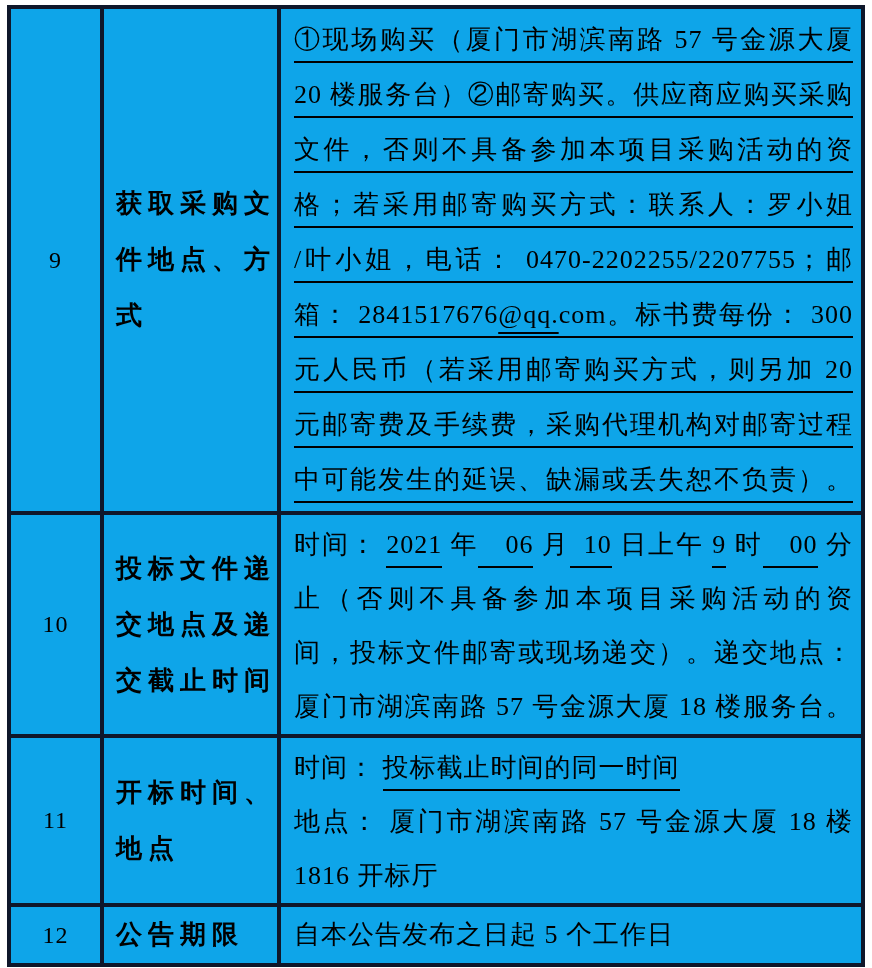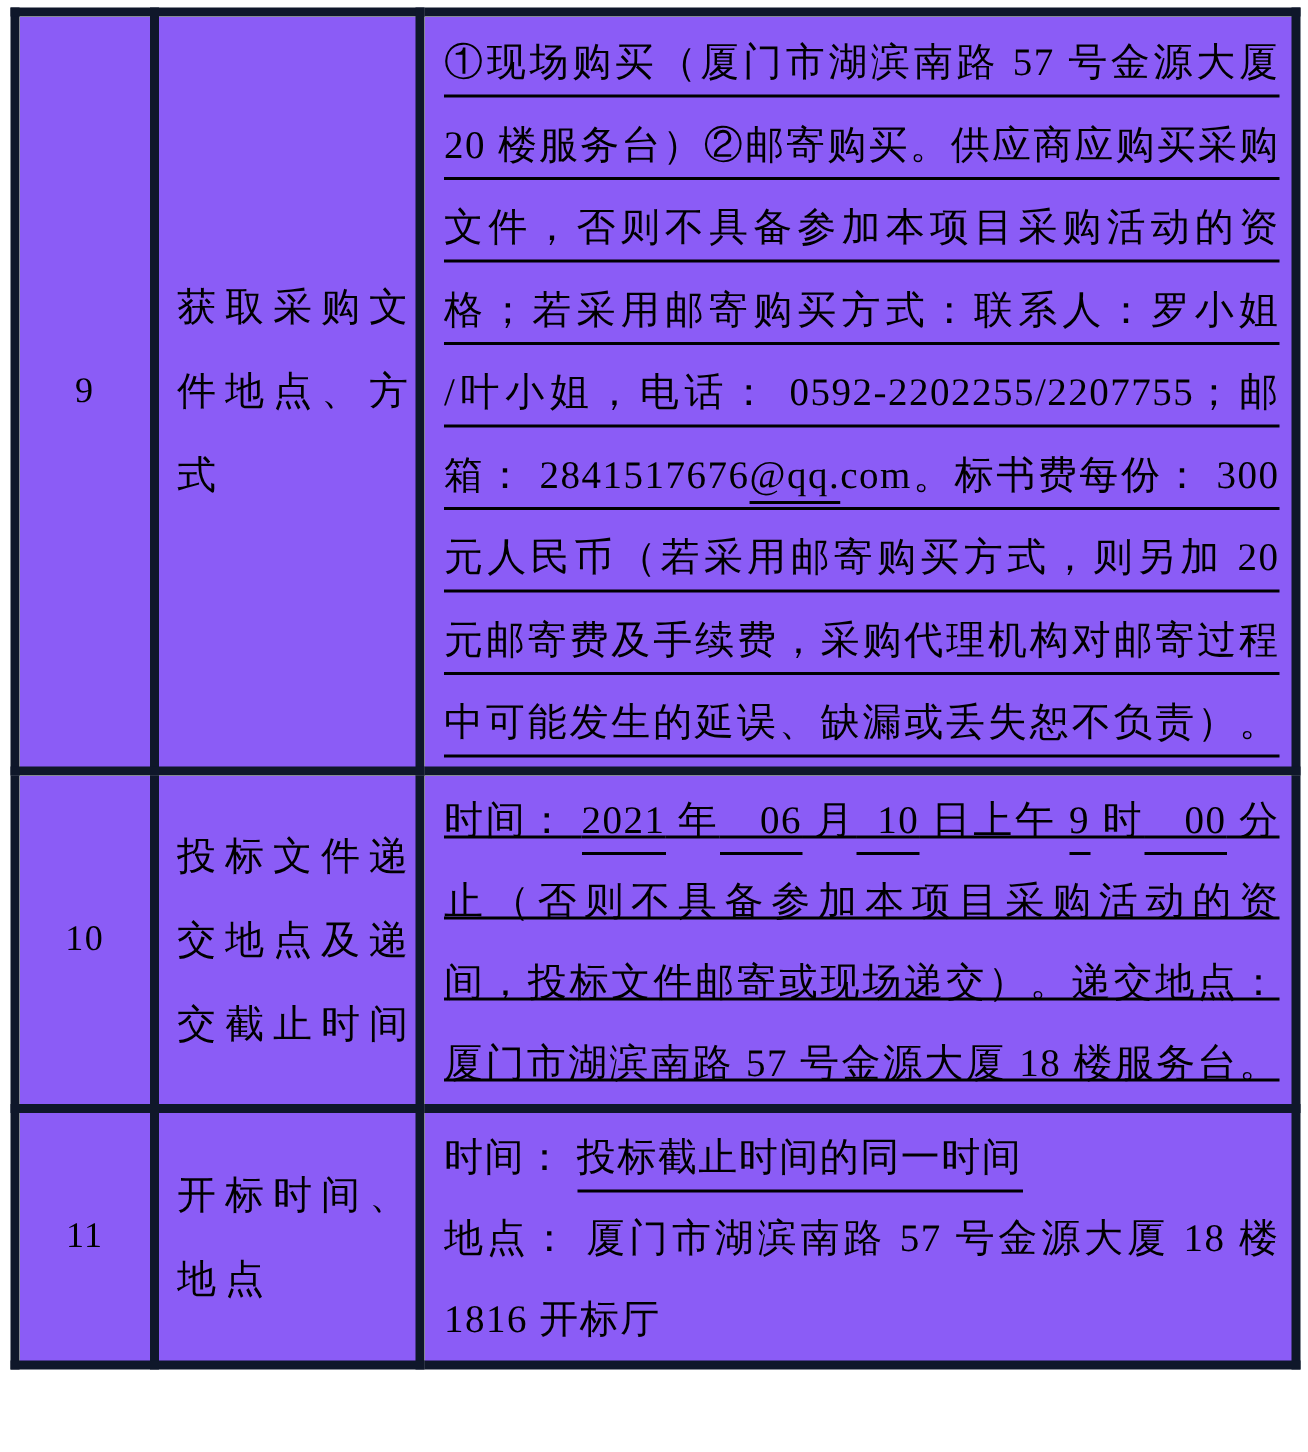--- a/index.html
+++ b/index.html
@@ -21,40 +21,41 @@
   }
   table.doc-table {
     border-collapse: collapse;
     table-layout: fixed;
     width: 854px;
   }
   col.c-num     { width: 93px; }
   col.c-label   { width: 177px; }
   col.c-content { width: 584px; }
   td {
-    border: 6px solid #0f172a;
+    border: 4px solid #0f172a;
     box-sizing: border-box;
     overflow: hidden;
-    background: #8b5cf6;
+    background: #0ea5e9;
   }
   
   tr.r0 td { height: 506px; }
   tr.r1 td { height: 222px; }
   tr.r2 td { height: 166px; }
   tr.r3 td { height: 53px; }
 
   td.num-cell {
     text-align: center;
     vertical-align: middle;
     font-size: 24px;
     letter-spacing: 1px;
   }
   td.label-cell {
     vertical-align: middle;
     padding: 0 4px 0 12px;
+    font-weight: bold;
   }
   .label-line {
     font-size: 26px;
     line-height: 56px;
     letter-spacing: 6px;
     white-space: pre;
   }
   td.content-cell {
     vertical-align: top;
     padding: 3px 8px 0 13px;
@@ -62,21 +63,21 @@
   tr.r3 td.content-cell {
     vertical-align: middle;
     padding-top: 0;
   }
   .content-line {
     font-size: 26px;
     letter-spacing: 1px;
     white-space: pre-wrap;
   }
   tr.r0 .content-line { line-height: 55px; }
-  tr.r1 .content-line { line-height: 54px; text-decoration: underline; }
+  tr.r1 .content-line { line-height: 54px; }
   tr.r2 .content-line { line-height: 54px; }
   tr.r3 .content-line { line-height: 40px; }
   .content-line.j {
     text-align: justify;
     text-align-last: justify;
   }
   
   .u {
     border-bottom: 2px solid #000000;
     padding-bottom: 7px;
@@ -108,21 +109,21 @@
           <td class="label-cell">
             <div class="label-line">获取采购文</div>
             <div class="label-line">件地点、方</div>
             <div class="label-line">式</div>
           </td>
           <td class="content-cell">
             <div class="content-line j"><span class="u">①现场购买（厦门市湖滨南路 57 号金源大厦</span></div>
             <div class="content-line j"><span class="u">20 楼服务台）②邮寄购买。供应商应购买采购</span></div>
             <div class="content-line j"><span class="u">文件，否则不具备参加本项目采购活动的资</span></div>
             <div class="content-line j"><span class="u">格；若采用邮寄购买方式：联系人：罗小姐</span></div>
-            <div class="content-line j"><span class="u">/叶小姐，电话： 0592-2202255/2207755；邮</span></div>
+            <div class="content-line j"><span class="u">/叶小姐，电话： 0470-2202255/2207755；邮</span></div>
             <div class="content-line j"><span class="u">箱： 2841517676</span><span class="u sq">@qq.</span><span class="u">com。标书费每份： 300</span></div>
             <div class="content-line j"><span class="u">元人民币（若采用邮寄购买方式，则另加 20</span></div>
             <div class="content-line j"><span class="u">元邮寄费及手续费，采购代理机构对邮寄过程</span></div>
             <div class="content-line j"><span class="u">中可能发生的延误、缺漏或丢失恕不负责）。</span></div>
           </td>
         </tr>
         <tr class="r1">
           <td class="num-cell">10</td>
           <td class="label-cell">
             <div class="label-line">投标文件递</div>
@@ -141,15 +142,24 @@
           <td class="label-cell">
             <div class="label-line">开标时间、</div>
             <div class="label-line">地点</div>
           </td>
           <td class="content-cell">
             <div class="content-line"><span>时间： </span><span class="u">投标截止时间的同一时间</span></div>
             <div class="content-line j"><span>地点： 厦门市湖滨南路 57 号金源大厦 18 楼</span></div>
             <div class="content-line"><span>1816 开标厅</span></div>
           </td>
         </tr>
+        <tr class="r3">
+          <td class="num-cell">12</td>
+          <td class="label-cell">
+            <div class="label-line">公告期限</div>
+          </td>
+          <td class="content-cell">
+            <div class="content-line"><span>自本公告发布之日起 5 个工作日</span></div>
+          </td>
+        </tr>
       </tbody>
   </table>
 </div>
 
 </body></html>

